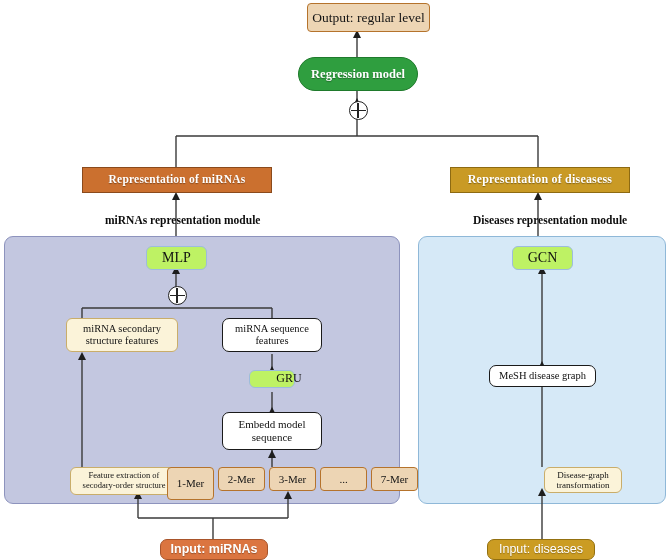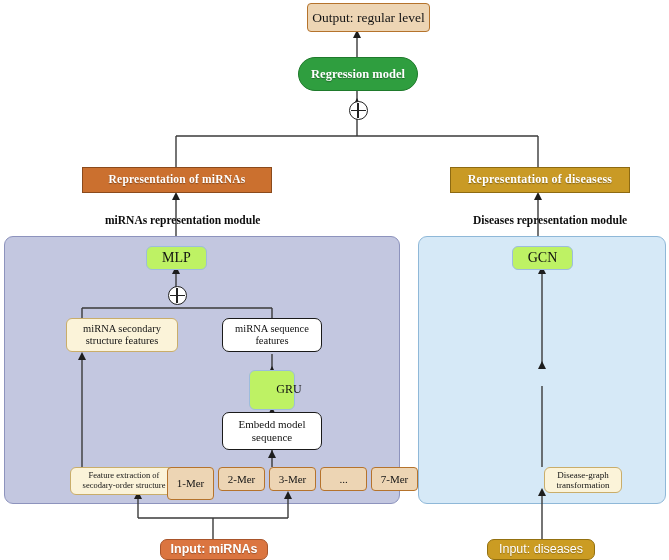--- a/index.html
+++ b/index.html
@@ -239,34 +239,35 @@
 
   <div class="label-plain" style="left:105px; top:214px; font-size:11.5px;">miRNAs representation module</div>
   <div class="label-plain" style="left:473px; top:214px; font-size:11.5px;">Diseases representation module</div>
 
   <div class="node box-lightblue" style="left:146px; top:246px; width:61px; height:24px; font-size:14px;">MLP</div>
 
   <div class="node box-cream" style="left:26px; top:318px; width:112px; height:34px; font-size:10.5px; padding:0 3px;">miRNA secondary structure features</div>
 
   <div class="node box-white" style="left:222px; top:318px; width:100px; height:34px; font-size:10.5px; padding:8px 3px;">miRNA sequence features</div>
 
-  <div class="node box-lightblue" style="left:249px; top:370px; width:46px; height:40px; font-size:12px;padding-left:34px;">GRU</div>
+  <div class="node box-lightblue" style="left:249px; top:370px; width:46px; height:18px; font-size:12px;padding-left:34px;">GRU</div>
 
   <div class="node box-white" style="left:222px; top:412px; width:100px; height:38px; font-size:11px; padding:0 3px;">Embedd model sequence</div>
 
   <div class="node box-cream" style="left:30px; top:467px; width:108px; height:28px; font-size:8.5px; padding:0 3px;">Feature extraction of secodary-order structure</div>
 
   <div class="node box-tan" style="left:156px; top:467px; width:47px; height:33px; font-size:11px;">1-Mer</div>
   <div class="node box-tan" style="left:207px; top:467px; width:47px; height:24px; font-size:11px;">2-Mer</div>
   <div class="node box-tan" style="left:258px; top:467px; width:47px; height:24px; font-size:11px;">3-Mer</div>
   <div class="node box-tan" style="left:309px; top:467px; width:47px; height:24px; font-size:11px;">...</div>
   <div class="node box-tan" style="left:360px; top:467px; width:47px; height:24px; font-size:11px;">7-Mer</div>
 
   <div class="node pill-orange" style="left:160px; top:539px; width:108px; height:21px; font-size:12.5px;">Input: miRNAs</div>
 
   <div class="node box-lightblue" style="left:512px; top:246px; width:61px; height:24px; font-size:14px;">GCN</div>
 
+  <div class="node box-white" style="left:489px; top:365px; width:107px; height:22px; font-size:10.5px; padding:0 3px;">MeSH disease graph</div>
 
   <div class="node box-cream" style="left:504px; top:467px; width:78px; height:26px; font-size:9px; padding:0 1px;">Disease-graph transformation</div>
 
   <div class="node pill-gold" style="left:487px; top:539px; width:108px; height:21px; font-size:12.5px;">Input: diseases</div>
 
 </div>
 
 </body></html>

